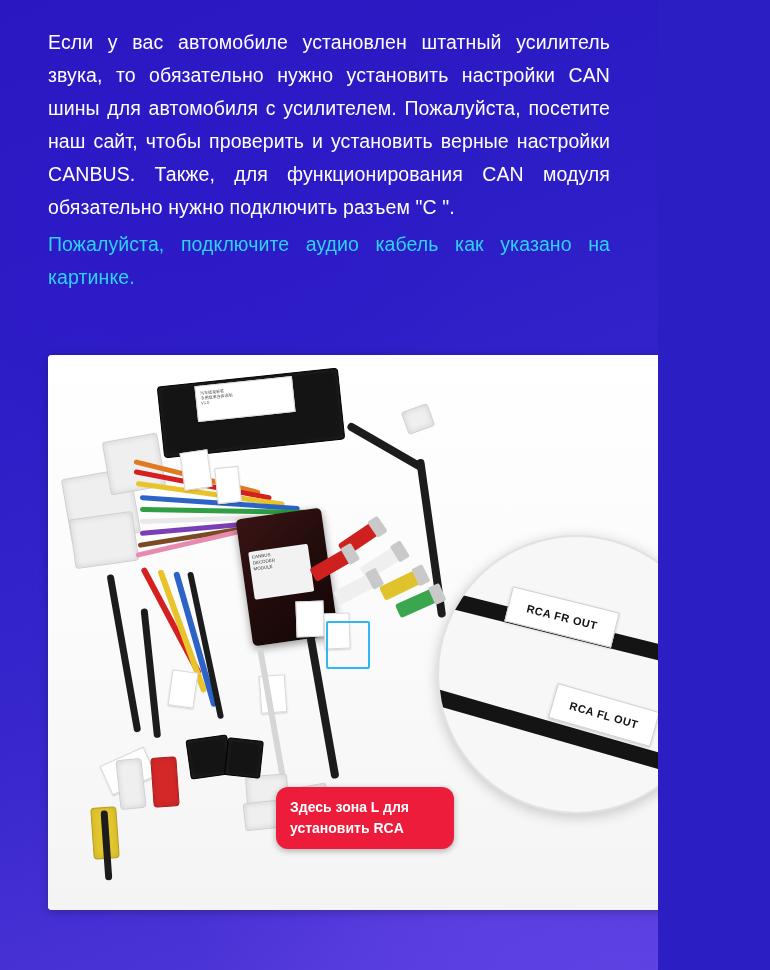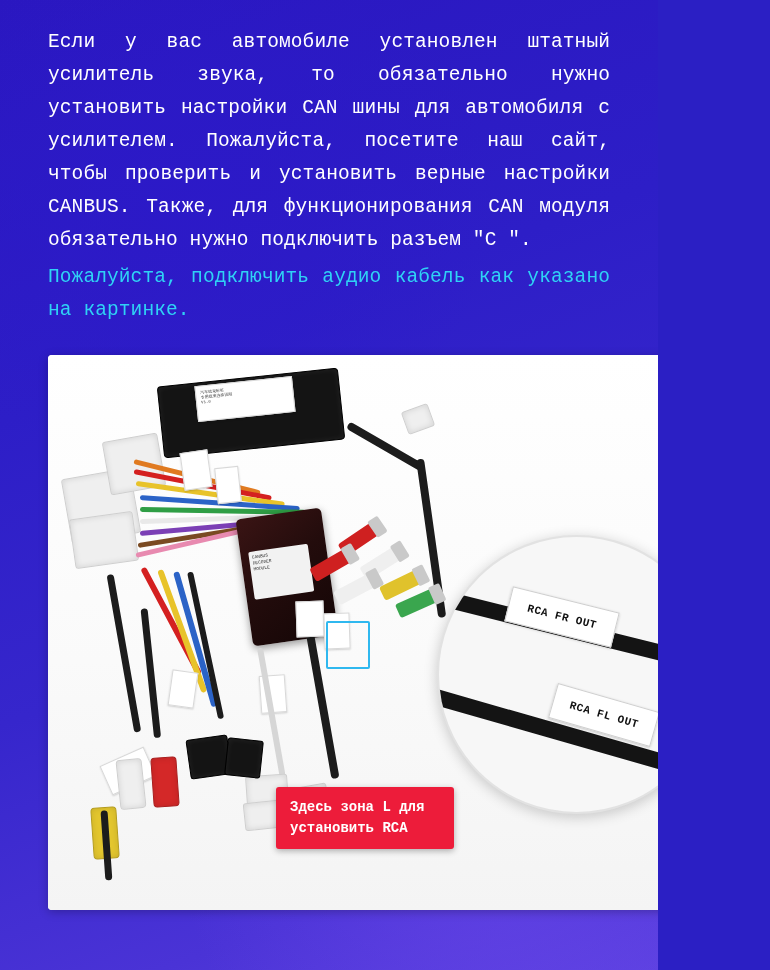--- a/index.html
+++ b/index.html
@@ -12,21 +12,20 @@
     overflow: hidden;
     font-family: "Liberation Sans", sans-serif;
     background: #2b1fc4;
   }
   .page {
     position: relative;
     width: 658px;
     height: 970px;
     background: linear-gradient(160deg, #2a17c0 0%, #2d1ec7 35%, #3626cc 60%, #4a33d6 85%, #5b40e0 100%);
     overflow: hidden;
-    font-family: Liberation Mono, monospace;
   }
   .page::before {
     content: "";
     position: absolute;
     left: -120px;
     top: -80px;
     width: 620px;
     height: 560px;
     background: radial-gradient(ellipse at center, rgba(44,25,200,0.85) 0%, rgba(43,24,198,0.0) 70%);
     pointer-events: none;
@@ -196,21 +195,21 @@
     overflow: hidden;
   }
 </style>
 </head>
 <body>
 
 <div class="page">
 
   <div class="text-block">
     <p class="paragraph">Если у вас автомобиле установлен штатный усилитель звука, то обязательно нужно установить настройки CAN шины для автомобиля с усилителем. Пожалуйста, посетите наш сайт, чтобы проверить и установить верные настройки CANBUS. Также, для функционирования CAN модуля обязательно нужно подключить разъем "C ".</p>
-    <p class="paragraph accent">Пожалуйста, подключить аудио кабель как указано на картинке.</p>
+    <p class="paragraph accent">Пожалуйста, подключите аудио кабель как указано на картинке.</p>
   </div>
 
   <div class="photo-card">
     <div class="photo">
 
       <div class="conn dark" style="left:112px; top:22px; width:180px; height:70px; border-radius:4px; transform:rotate(-6deg);"></div>
       <div class="label-tag" style="left:148px; top:26px; width:96px; height:34px; transform:rotate(-6deg);">
         <div class="small-lbl" style="left:4px; top:4px; width:88px; height:26px; white-space:pre-line;">汽车线束标签
 专用线束连接说明
 V1.0</div>
@@ -292,20 +291,20 @@
       <div class="conn" style="left:196px; top:446px; width:44px; height:26px; transform:rotate(-6deg);"></div>
       <div class="conn" style="left:248px; top:430px; width:30px; height:22px; transform:rotate(-10deg);"></div>
 
       <div class="zoom-circle">
         <div class="zc-wire" style="left:-10px; top:50px; width:300px; height:16px; transform:rotate(14deg);"></div>
         <div class="zc-wire" style="left:-10px; top:150px; width:300px; height:16px; transform:rotate(16deg);"></div>
         <div class="zoom-tag" style="left:68px; top:62px; width:108px; height:34px; transform:rotate(14deg);">RCA FR OUT</div>
         <div class="zoom-tag" style="left:112px; top:160px; width:104px; height:34px; transform:rotate(16deg);">RCA FL OUT</div>
       </div>
 
-      <div class="callout" style="left:228px; top:432px; width:150px;">
+      <div class="callout" style="left:228px; top:432px; width:150px;border-radius:12px;">
         <div>Здесь зона L для</div>
         <div>установить RCA</div>
       </div>
 
     </div>
   </div>
 </div>
 
 </body></html>

